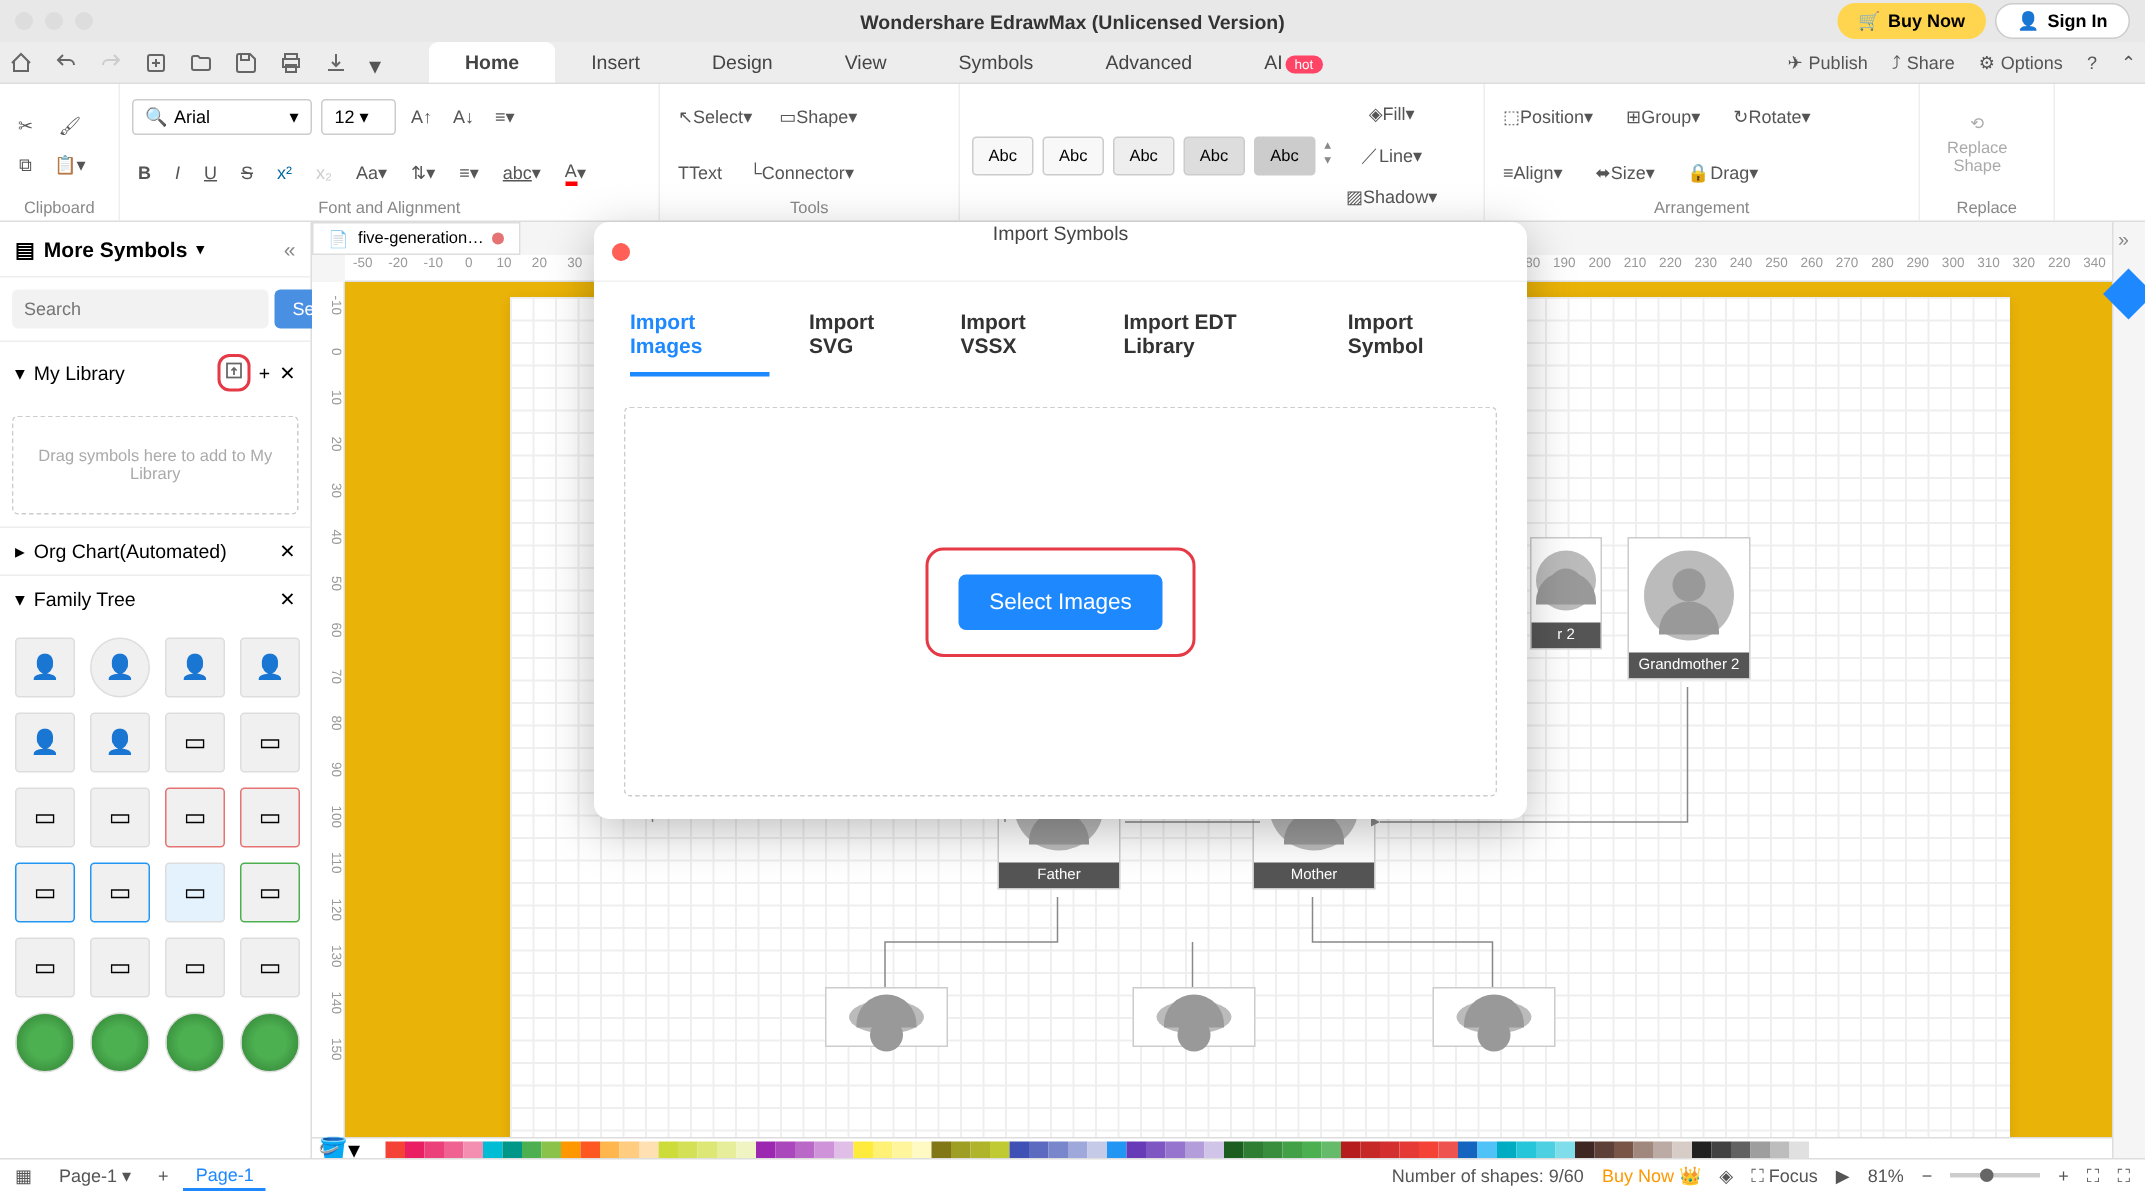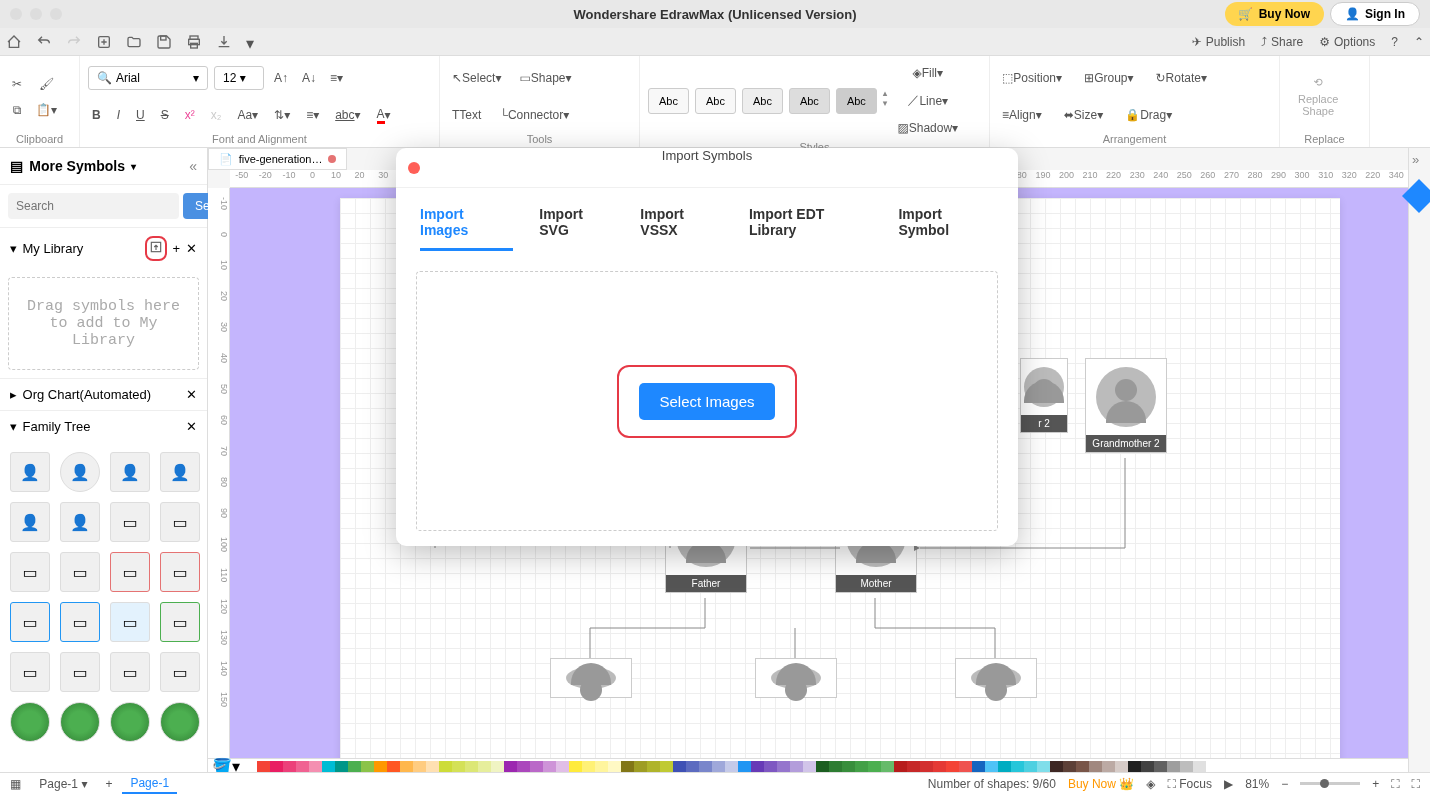--- a/index.html
+++ b/index.html
@@ -46,34 +46,34 @@
 .sidebar-title { font-weight: 700; font-size: 14px; flex: 1; display: flex; align-items: center; gap: 6px; }
 .collapse-icon { font-size: 14px; color: #888; }
 .search-row { display: flex; padding: 8px; gap: 4px; }
 .search-input { flex: 1; border: none; background: #f2f2f2; border-radius: 4px; padding: 6px 8px; font-size: 12px; }
 .search-btn { background: #4a90e2; color: #fff; border: none; border-radius: 4px; padding: 6px 12px; font-size: 12px; font-weight: 500; }
 .lib-header { display: flex; padding: 8px 10px; font-size: 12px; color: #666; align-items: center; justify-content: space-between; }
 .lib-section { border-top: 1px solid #eee; }
 .lib-section-header { display: flex; align-items: center; padding: 8px 10px; font-size: 13px; gap: 6px; }
 .highlight-box { border: 2px solid #e63946; border-radius: 8px; padding: 2px; }
 .lib-icons-row { margin-left: auto; display: flex; gap: 6px; align-items: center; }
-.lib-dropzone { margin: 8px; border: 1px dashed #ccc; border-radius: 4px; padding: 20px 10px; text-align: center; font-size: 15px; color: #aaa; font-family: Liberation Mono, monospace; }
+.lib-dropzone { margin: 8px; border: 1px dashed #ccc; border-radius: 4px; padding: 20px 10px; text-align: center; font-size: 11px; color: #aaa; }
 .symbol-grid { display: grid; grid-template-columns: repeat(4, 1fr); gap: 10px; padding: 10px; }
 .symbol-item { width: 40px; height: 40px; background: #f0f0f0; border: 1px solid #ddd; border-radius: 3px; display: flex; align-items: center; justify-content: center; }
 .tree-symbol { background: radial-gradient(circle, #4caf50 40%, #2e7d32 100%); border-radius: 50%; }
 
 
 .canvas-area { flex: 1; position: relative; background: #f5f5f5; overflow: hidden; }
 .doc-tab { position: absolute; top: 0; left: 0; height: 22px; background: #fff; border: 1px solid #ddd; padding: 2px 10px; font-size: 11px; display: flex; align-items: center; gap: 6px; }
 .doc-tab .dot { width: 8px; height: 8px; background: #e57373; border-radius: 50%; }
 .ruler-h { position: absolute; top: 22px; left: 22px; right: 0; height: 18px; background: #fff; border-bottom: 1px solid #ddd; display: flex; font-size: 9px; color: #999; }
 .ruler-tick { width: 31px; text-align: center; }
 .ruler-v { position: absolute; top: 40px; left: 0; width: 22px; bottom: 0; background: #fff; border-right: 1px solid #ddd; display: flex; flex-direction: column; font-size: 9px; color: #999; }
 .ruler-v-tick { height: 31px; writing-mode: vertical-rl; text-align: center; }
-.canvas { position: absolute; top: 40px; left: 22px; right: 0; bottom: 0; background: #c4b5fd; padding-left: 24px; }
+.canvas { position: absolute; top: 40px; left: 22px; right: 0; bottom: 0; background: #eab308; padding-left: 24px; }
 .page { position: absolute; top: 10px; left: 110px; width: 1000px; height: 700px; background: #fff; 
   background-image: linear-gradient(#eee 1px, transparent 1px), linear-gradient(90deg, #eee 1px, transparent 1px);
   background-size: 15px 15px; box-shadow: 0 2px 8px rgba(0,0,0,0.1); }
 
 
 .ft-node { position: absolute; background: #fff; border: 1px solid #ccc; display: flex; flex-direction: column; align-items: center; width: 82px; }
 .ft-avatar { width: 60px; height: 60px; background: #bbb; border-radius: 50%; margin: 8px; position: relative; }
 .ft-avatar::before { content: ''; position: absolute; top: 12px; left: 50%; transform: translateX(-50%); width: 22px; height: 22px; background: #999; border-radius: 50%; }
 .ft-avatar::after { content: ''; position: absolute; bottom: 4px; left: 50%; transform: translateX(-50%); width: 40px; height: 22px; background: #999; border-radius: 20px 20px 0 0; }
 .ft-label { background: #555; color: #fff; font-size: 10px; padding: 3px 0; width: 100%; text-align: center; }
@@ -158,20 +158,29 @@
         </svg></span>
     <span class="menu-icon"><svg viewBox="0 0 24 24" fill="none" stroke="#666" stroke-width="2">
           <rect x="6" y="3" width="12" height="5"></rect>
           <rect x="4" y="8" width="16" height="8"></rect>
           <rect x="7" y="14" width="10" height="7"></rect>
         </svg></span>
     <span class="menu-icon"><svg viewBox="0 0 24 24" fill="none" stroke="#666" stroke-width="2">
           <path d="M12 3v12M8 11l4 4 4-4M4 19h16"></path>
         </svg></span>
     <span class="menu-icon" style="width:10px;">▾</span>
+  </div>
+  <div class="menu-tabs">
+    <div class="menu-tab active">Home</div>
+    <div class="menu-tab">Insert</div>
+    <div class="menu-tab">Design</div>
+    <div class="menu-tab">View</div>
+    <div class="menu-tab">Symbols</div>
+    <div class="menu-tab">Advanced</div>
+    <div class="menu-tab"><span>AI</span><span class="ai-badge">hot</span></div>
   </div>
   <div class="menubar-right">
     <div class="menubar-right-item">
         <span>✈</span>
         <span>Publish</span>
       </div>
     <div class="menubar-right-item">
         <span>⤴</span>
         <span>Share</span>
       </div>
@@ -218,21 +227,21 @@
           </span>
         <span class="ribbon-btn">
             <i>I</i>
           </span>
         <span class="ribbon-btn">
             <u>U</u>
           </span>
         <span class="ribbon-btn">
             <s>S</s>
           </span>
-        <span class="ribbon-btn" style="color:#ec4899">x²</span>
+        <span class="ribbon-btn" style="color:#0369a1">x²</span>
         <span class="ribbon-btn" style="color:#ccc">x₂</span>
         <span class="ribbon-btn">Aa▾</span>
         <span class="ribbon-btn">⇅▾</span>
         <span class="ribbon-btn">≡▾</span>
         <span class="ribbon-btn"><u>abc</u>▾</span>
         <span class="ribbon-btn"><span style="border-bottom:3px solid red">A</span>▾</span>
       </div>
     </div>
     <div class="ribbon-group-label">Font and Alignment</div>
   </div>
@@ -263,21 +272,20 @@
             <span>▴</span>
             <span>▾</span>
           </div>
       </div>
       <div class="ribbon-btn-col" style="font-size:11px;color:#aaa;">
         <div class="ribbon-btn">◈ <span>Fill</span> ▾</div>
         <div class="ribbon-btn">／ <span>Line</span> ▾</div>
         <div class="ribbon-btn">▨ <span>Shadow</span> ▾</div>
       </div>
     </div>
-    <div class="ribbon-group-label">Styles</div>
   </div>
 
   <div class="ribbon-group" style="width:290px;">
     <div class="ribbon-group-content" style="flex-wrap:wrap;color:#aaa;">
       <div style="display:flex;gap:14px;width:100%;">
         <div class="ribbon-btn">⬚ <span>Position</span>▾</div>
         <div class="ribbon-btn">⊞ <span>Group</span>▾</div>
         <div class="ribbon-btn">↻ <span>Rotate</span>▾</div>
       </div>
       <div style="display:flex;gap:14px;width:100%;">

